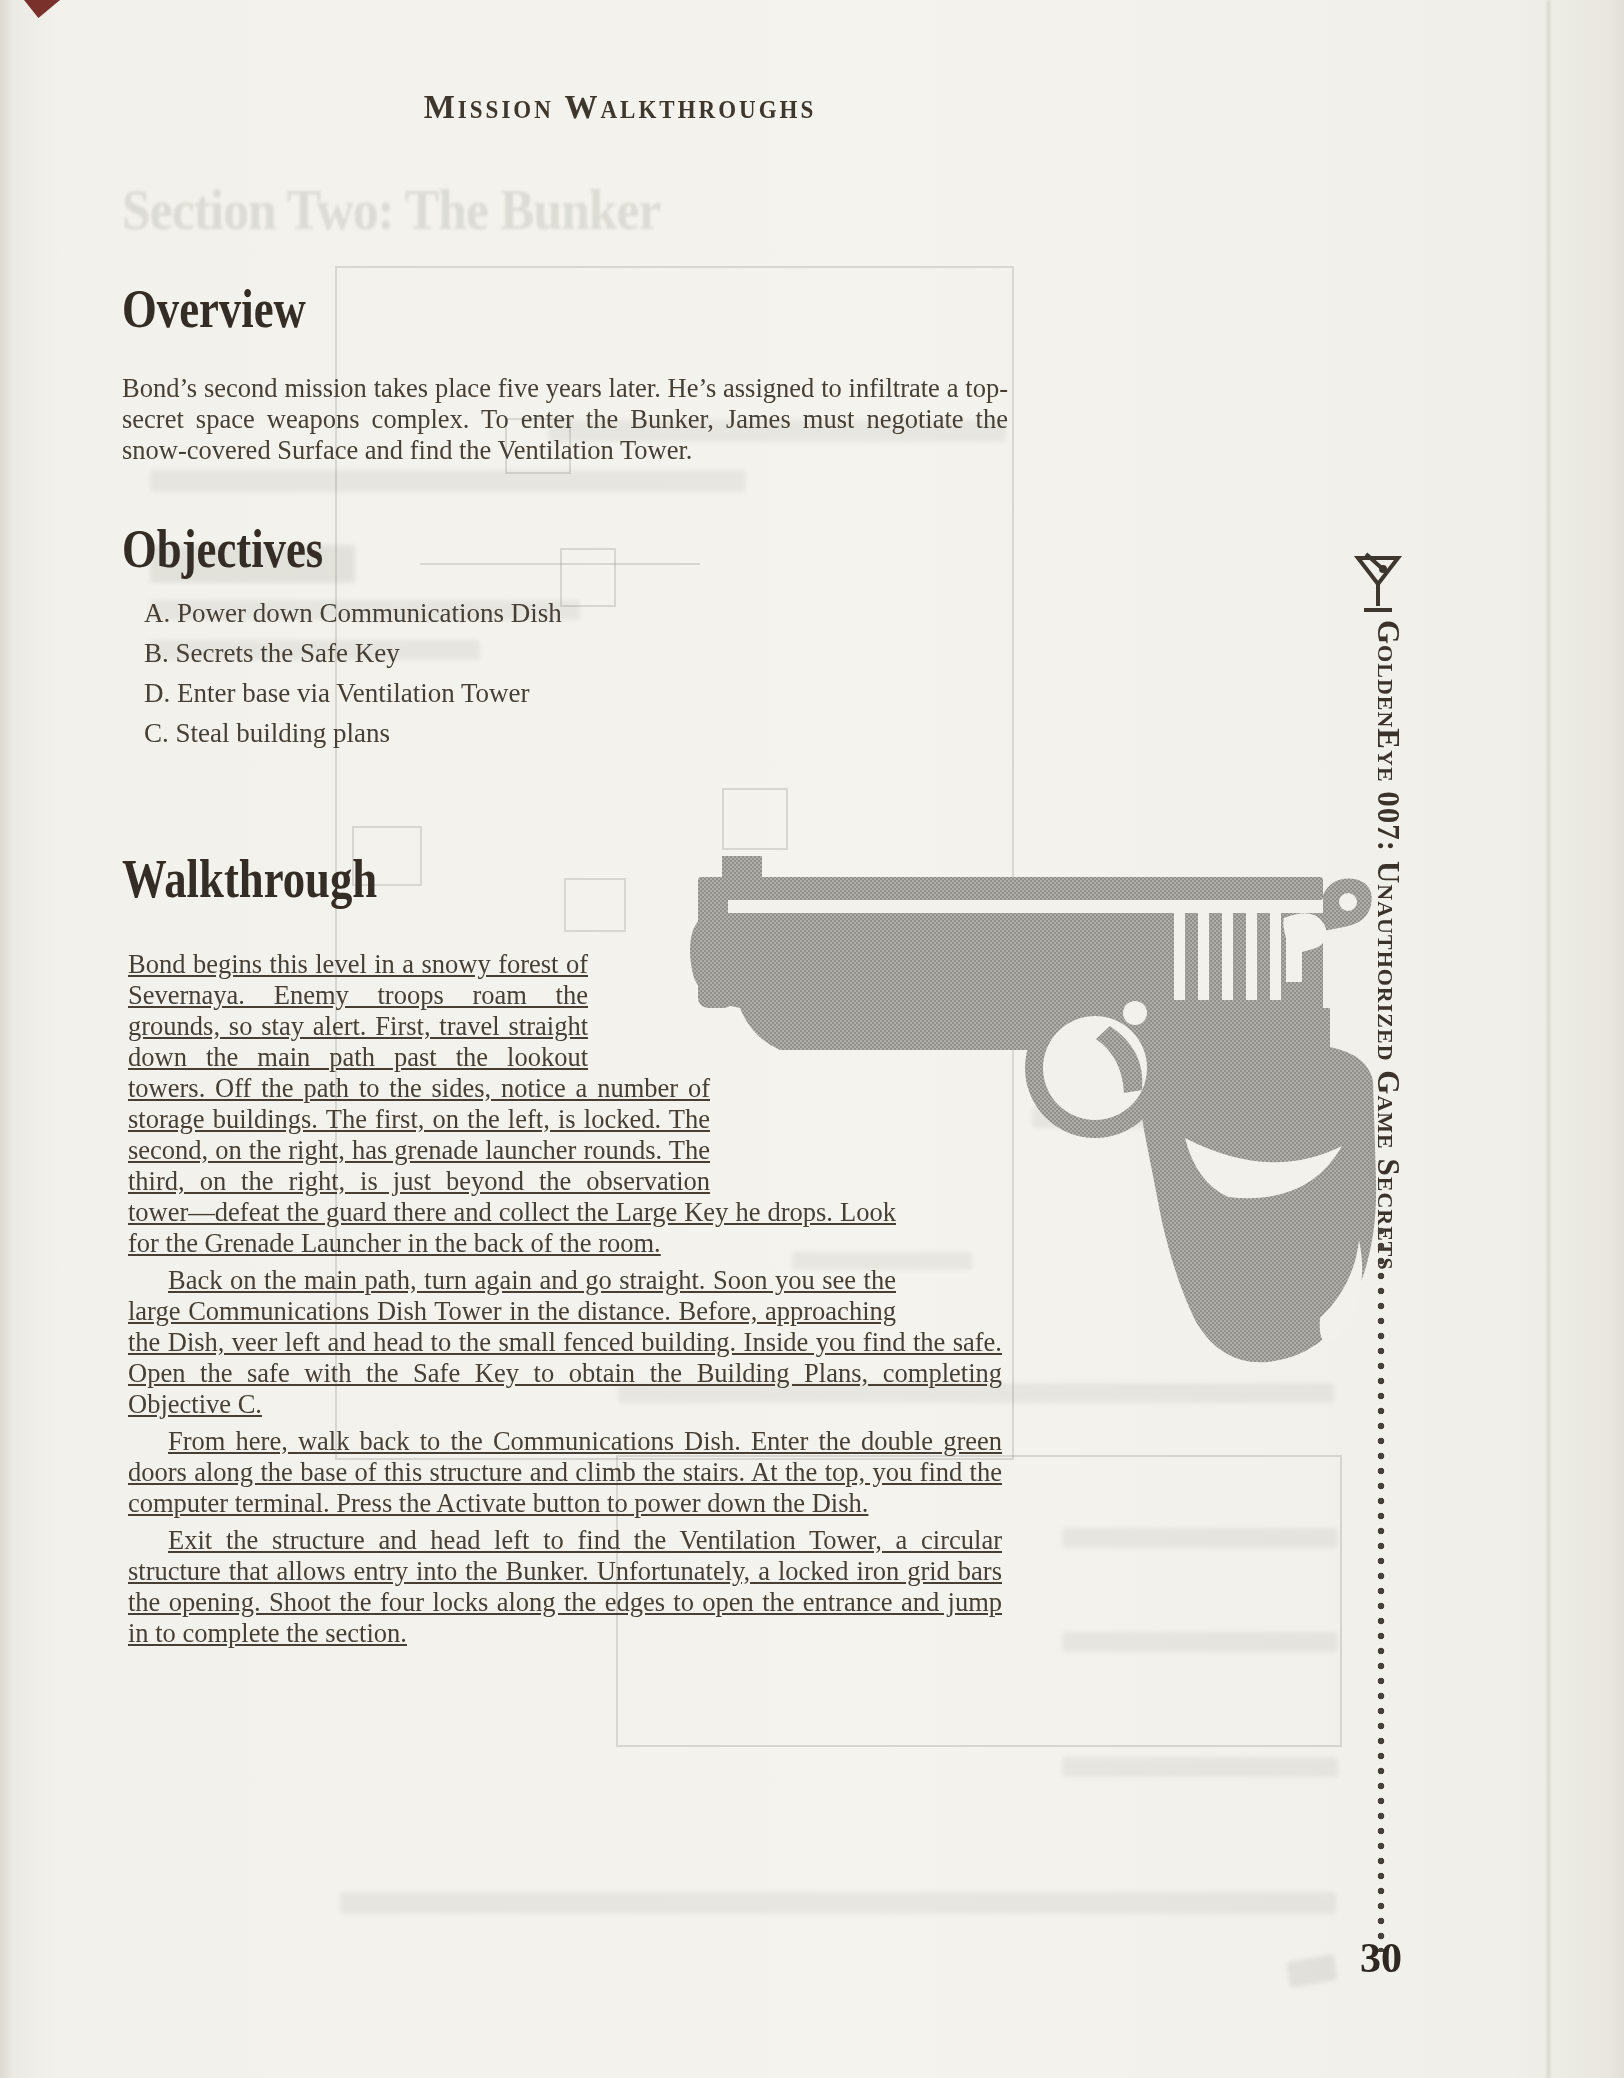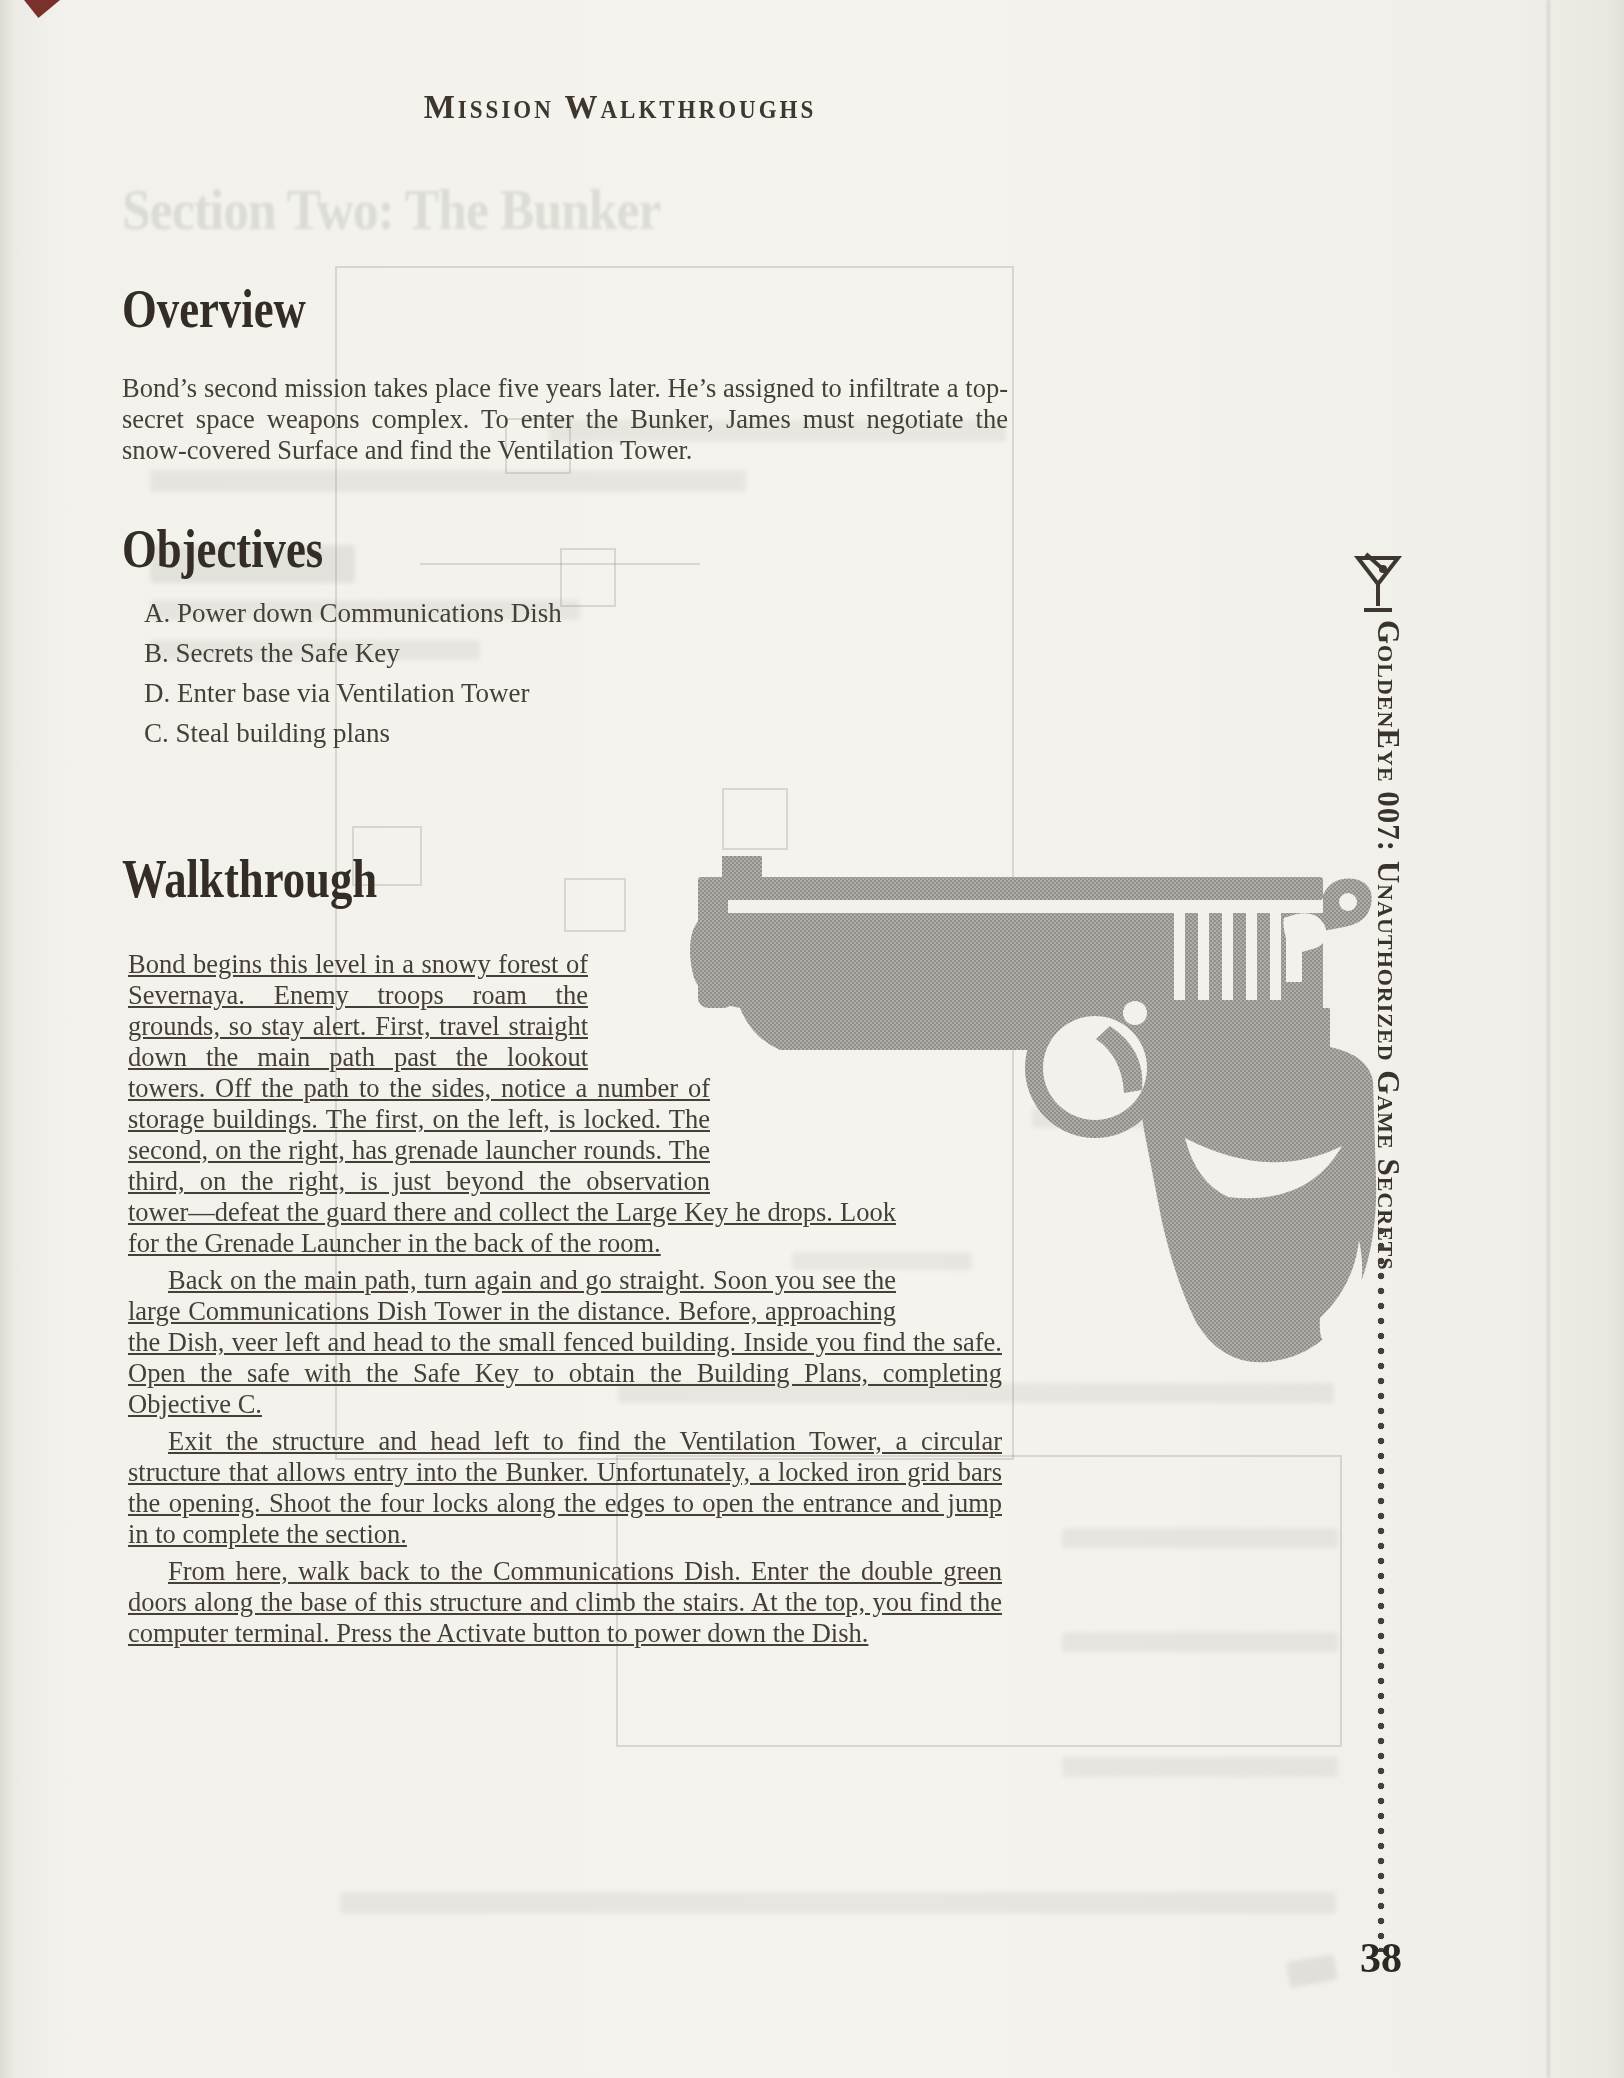--- a/index.html
+++ b/index.html
@@ -146,32 +146,32 @@
   </div>
 
   <div class="abs txt-layer" style="left:122px;top:848px;width:886px;">
     <div class="h2">Walkthrough</div>
     <div class="copy" style="margin-top:42px;">
       <div class="gw1"></div>
       <div class="gw2"></div>
       <div class="gw3"></div>
       <p>Bond begins this level in a snowy forest of Severnaya. Enemy troops roam the grounds, so stay alert. First, travel straight down the main path past the lookout towers. Off the path to the sides, notice a number of storage buildings. The first, on the left, is locked. The second, on the right, has grenade launcher rounds. The third, on the right, is just beyond the observation tower—defeat the guard there and collect the Large Key he drops. Look for the Grenade Launcher in the back of the room.</p>
       <p class="indent">Back on the main path, turn again and go straight. Soon you see the large Communications Dish Tower in the distance. Before, approaching the Dish, veer left and head to the small fenced building. Inside you find the safe. Open the safe with the Safe Key to obtain the Building Plans, completing Objective C.</p>
+      <p class="indent">From here, walk back to the Communications Dish. Enter the double green doors along the base of this structure and climb the stairs. At the top, you find the computer terminal. Press the Activate button to power down the Dish.</p>
       <p class="indent">Exit the structure and head left to find the Ventilation Tower, a circular structure that allows entry into the Bunker. Unfortunately, a locked iron grid bars the opening. Shoot the four locks along the edges to open the entrance and jump in to complete the section.</p>
-      <p class="indent">From here, walk back to the Communications Dish. Enter the double green doors along the base of this structure and climb the stairs. At the top, you find the computer terminal. Press the Activate button to power down the Dish.</p>
     </div>
   </div>
 
   <svg class="abs glass-icon" width="52" height="64" viewBox="0 0 52 64">
     <g stroke="#3d3730" stroke-width="4" fill="none">
       <path d="M6,6 L26,32 L46,6 Z"></path>
       <path d="M26,32 L26,54"></path>
       <path d="M12,58 L40,58"></path>
       <path d="M14,2 L34,20"></path>
     </g>
     <circle cx="31" cy="17" r="4" fill="#3d3730"></circle>
   </svg>
   <div class="abs side-brand">GoldenEye 007: Unauthorized Game Secrets</div>
   <div class="abs dotted"></div>
 
-  <div class="abs page-num">38</div>
+  <div class="abs page-num">30</div>
 
 </div>
 
 </body></html>

